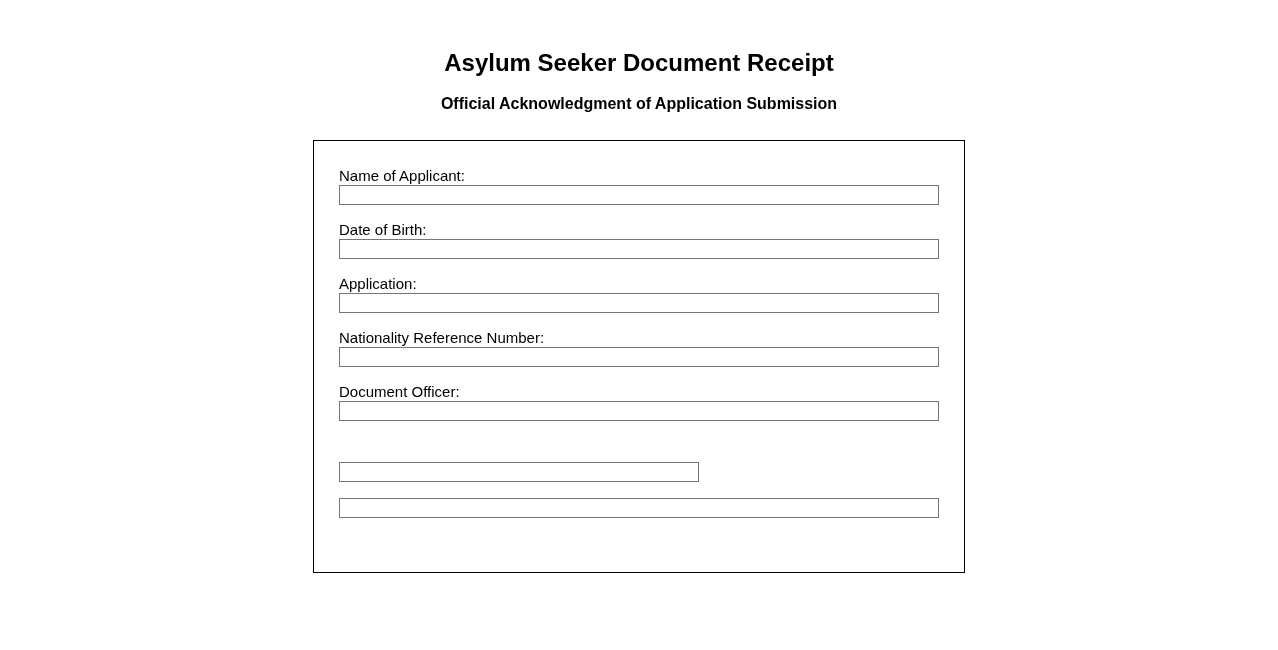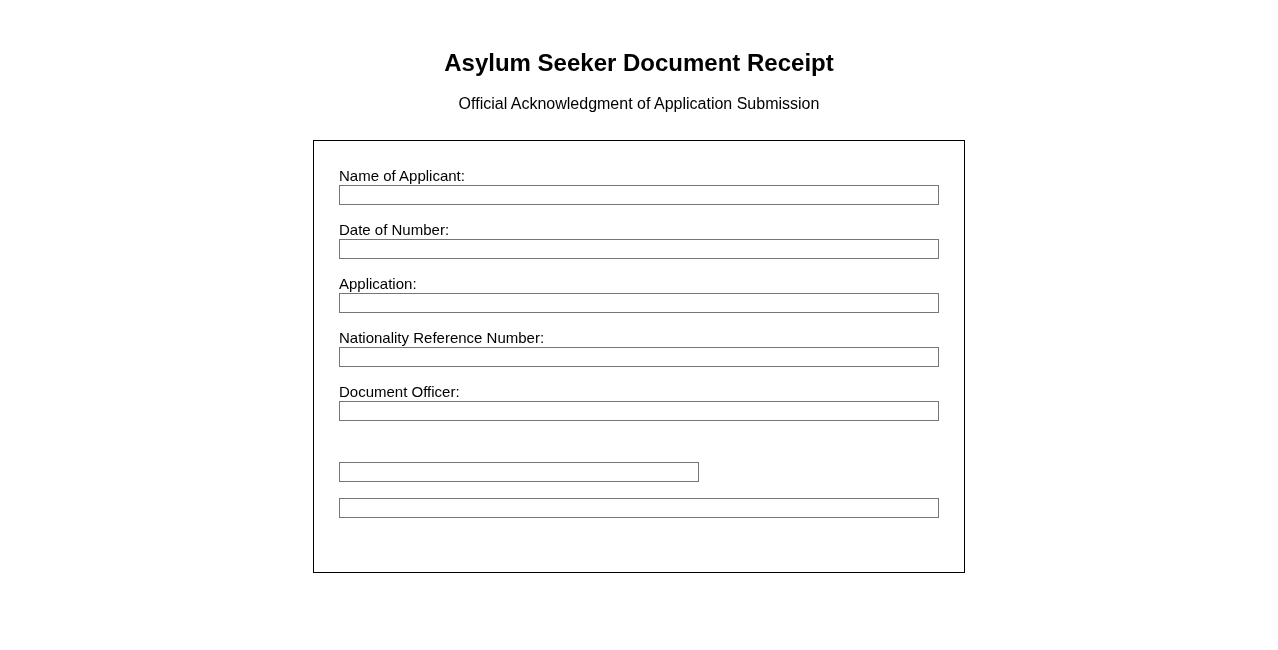--- a/index.html
+++ b/index.html
@@ -21,21 +21,21 @@
     text-align: center;
     font-size: 24px;
     line-height: 28px;
     font-weight: bold;
   }
   .page-subtitle {
     margin: 17px 0 0 0;
     text-align: center;
     font-size: 16px;
     line-height: 19px;
-    font-weight: normal;
+    font-weight: bold;
   }
   .form-box {
     width: 652px;
     margin: 27px auto 0 auto;
     border: 1px solid #000000;
     padding: 26px 25px 38px 25px;
     background: #ffffff;
   }
   .field {
     margin-bottom: 16px;
@@ -74,21 +74,21 @@
   <p class="page-subtitle">Official Acknowledgment of Application Submission</p>
 
   <div class="form-box">
 
     <div class="field">
       <label class="field-label">Name of Applicant:</label>
       <input class="field-input" type="text" value="" style="">
     </div>
 
     <div class="field">
-      <label class="field-label">Date of Number:</label>
+      <label class="field-label">Date of Birth:</label>
       <input class="field-input" type="text" value="" style="">
     </div>
 
     <div class="field">
       <label class="field-label">Application:</label>
       <input class="field-input" type="text" value="" style="">
     </div>
 
     <div class="field">
       <label class="field-label">Nationality Reference Number:</label>

